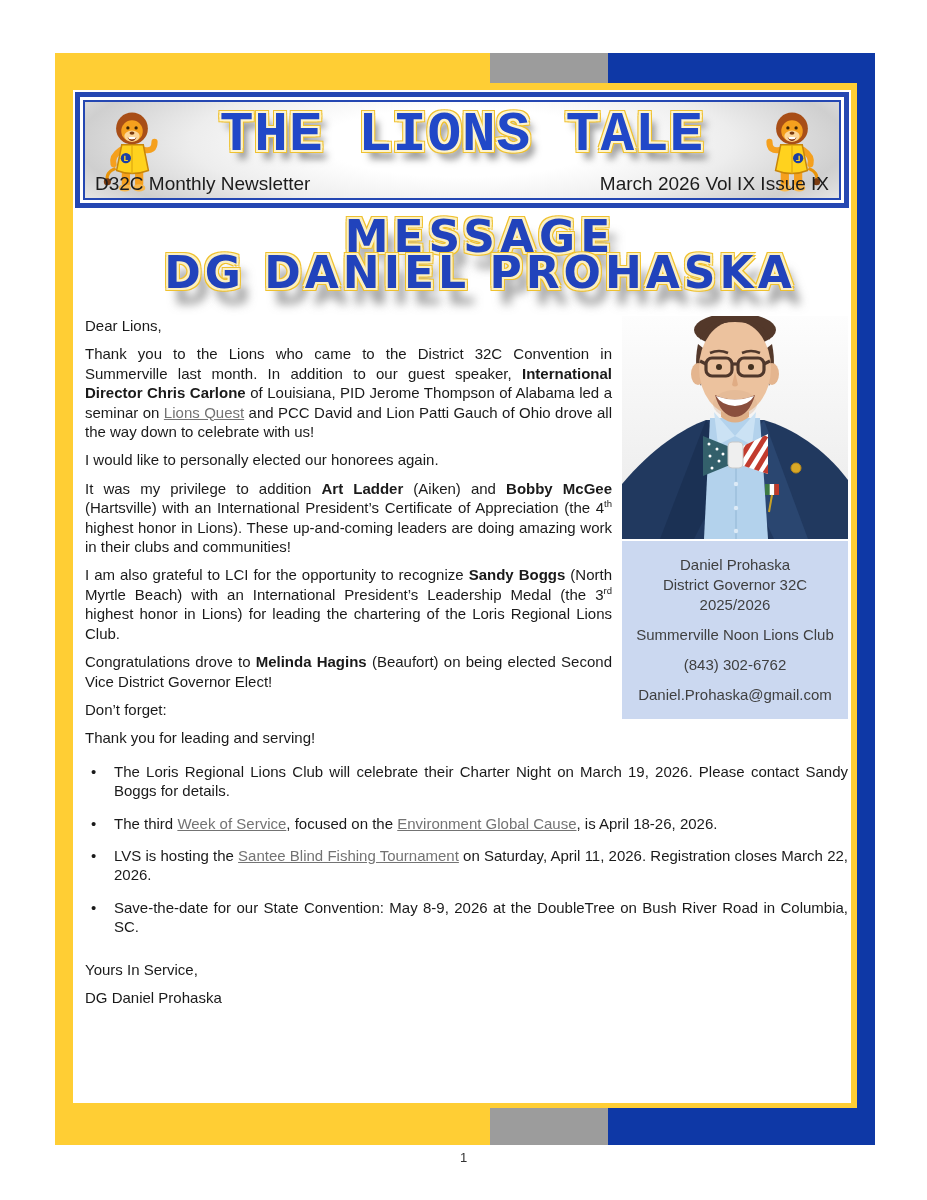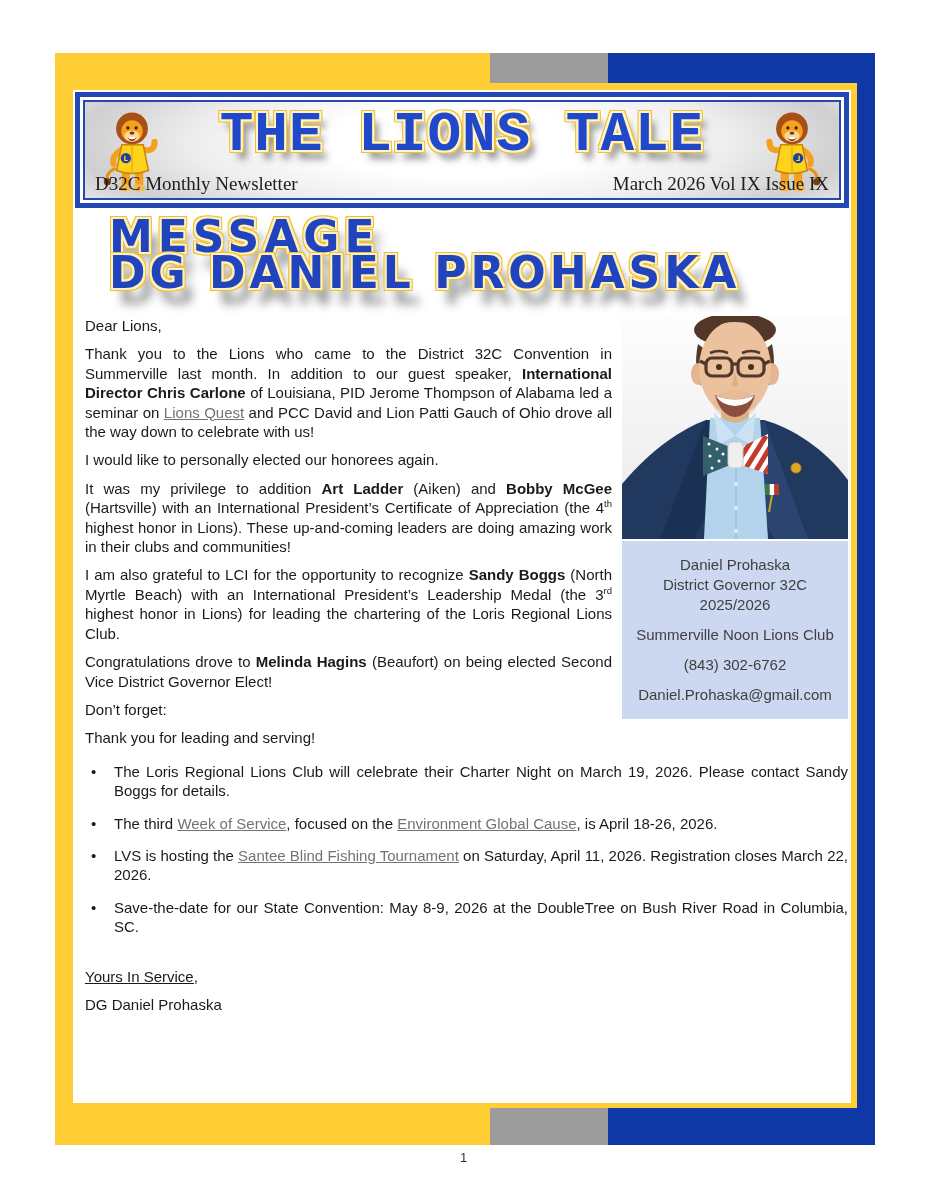--- a/index.html
+++ b/index.html
@@ -30,27 +30,27 @@
   .wordmark{
     text-align:center;font-family:Liberation Mono, monospace;font-weight:bold;
     font-size:56px;line-height:66px;letter-spacing:1px;color:#2148C8;white-space:nowrap;
     text-shadow:
       -2px -2px 0 #FDF4CE, 2px -2px 0 #FDF4CE, -2px 2px 0 #FDF4CE, 2px 2px 0 #FDF4CE,
       -3px 0 0 #EFC12F, 3px 0 0 #EFC12F, 0 -3px 0 #EFC12F, 0 3px 0 #EFC12F,
       -3px -3px 0 #EFC12F, 3px -3px 0 #EFC12F, -3px 3px 0 #EFC12F, 3px 3px 0 #EFC12F,
       6px 9px 7px rgba(60,60,60,0.55);
   }
   .tagline-row{position:absolute;left:10px;right:10px;bottom:3px;display:flex;
-    justify-content:space-between;font-size:19px;color:#1c1c1c;font-family:Liberation Serif, serif;}
+    justify-content:space-between;font-size:19px;color:#1c1c1c;font-family:Liberation Sans, sans-serif;}
   .mascot{position:absolute;top:9px;width:62px;height:82px;}
   .mascot.left{left:16px;}
   .mascot.right{right:16px;transform:scaleX(-1);}
 
   
-  .headline{margin-top:11px;font-family:"DejaVu Sans",sans-serif;
+  .headline{margin-top:11px;text-align:center;font-family:"DejaVu Sans",sans-serif;
     font-weight:bold;font-size:44px;line-height:36px;color:#2143BC;white-space:nowrap;
     text-shadow:
       -2px -2px 0 #FBF0C2, 2px -2px 0 #FBF0C2, -2px 2px 0 #FBF0C2, 2px 2px 0 #FBF0C2,
       -3px 0 0 #EFC12F, 3px 0 0 #EFC12F, 0 -3px 0 #EFC12F, 0 3px 0 #EFC12F,
       -3px -3px 0 #EFC12F, 3px -3px 0 #EFC12F, -3px 3px 0 #EFC12F, 3px 3px 0 #EFC12F,
       9px 16px 10px rgba(90,90,90,0.6);
     padding-left: 36px;
   }
   .headline .hl1{letter-spacing:5px;}
   .headline .hl2{letter-spacing:4px;}
@@ -64,21 +64,21 @@
   a.link{color:#737373;text-decoration:underline;cursor:pointer;}
   .media{float:right;width:226px;margin-left:10px;margin-bottom:20px;}
   .photo{display:block;width:226px;height:223px;}
   .caption{margin-top:2px;background:#CBD8F0;color:#3F3F3F;text-align:center;
     font-size:15px;line-height:20px;padding:14px 6px 14px;}
   .cap-gap{margin-top:10px;}
   ul.bullets{margin:14px 0 0 0;padding:0;list-style:none;}
   ul.bullets li{position:relative;padding-left:29px;margin-bottom:13px;text-align:justify;}
   ul.bullets li .dot{position:absolute;left:6px;top:0;}
   .closing p{margin:0 0 9px 0;}
-  .closing p:first-child{margin-top:30px;text-decoration:underline;}
+  .closing p:first-child{margin-top:23px;}
 
   
   .page-number{position:absolute;left:0;right:0;top:1150px;text-align:center;
     font-size:13px;color:#333;}
 </style>
 </head>
 <body>
 
 <div class="frame">
   <div class="blue-bar"></div>

